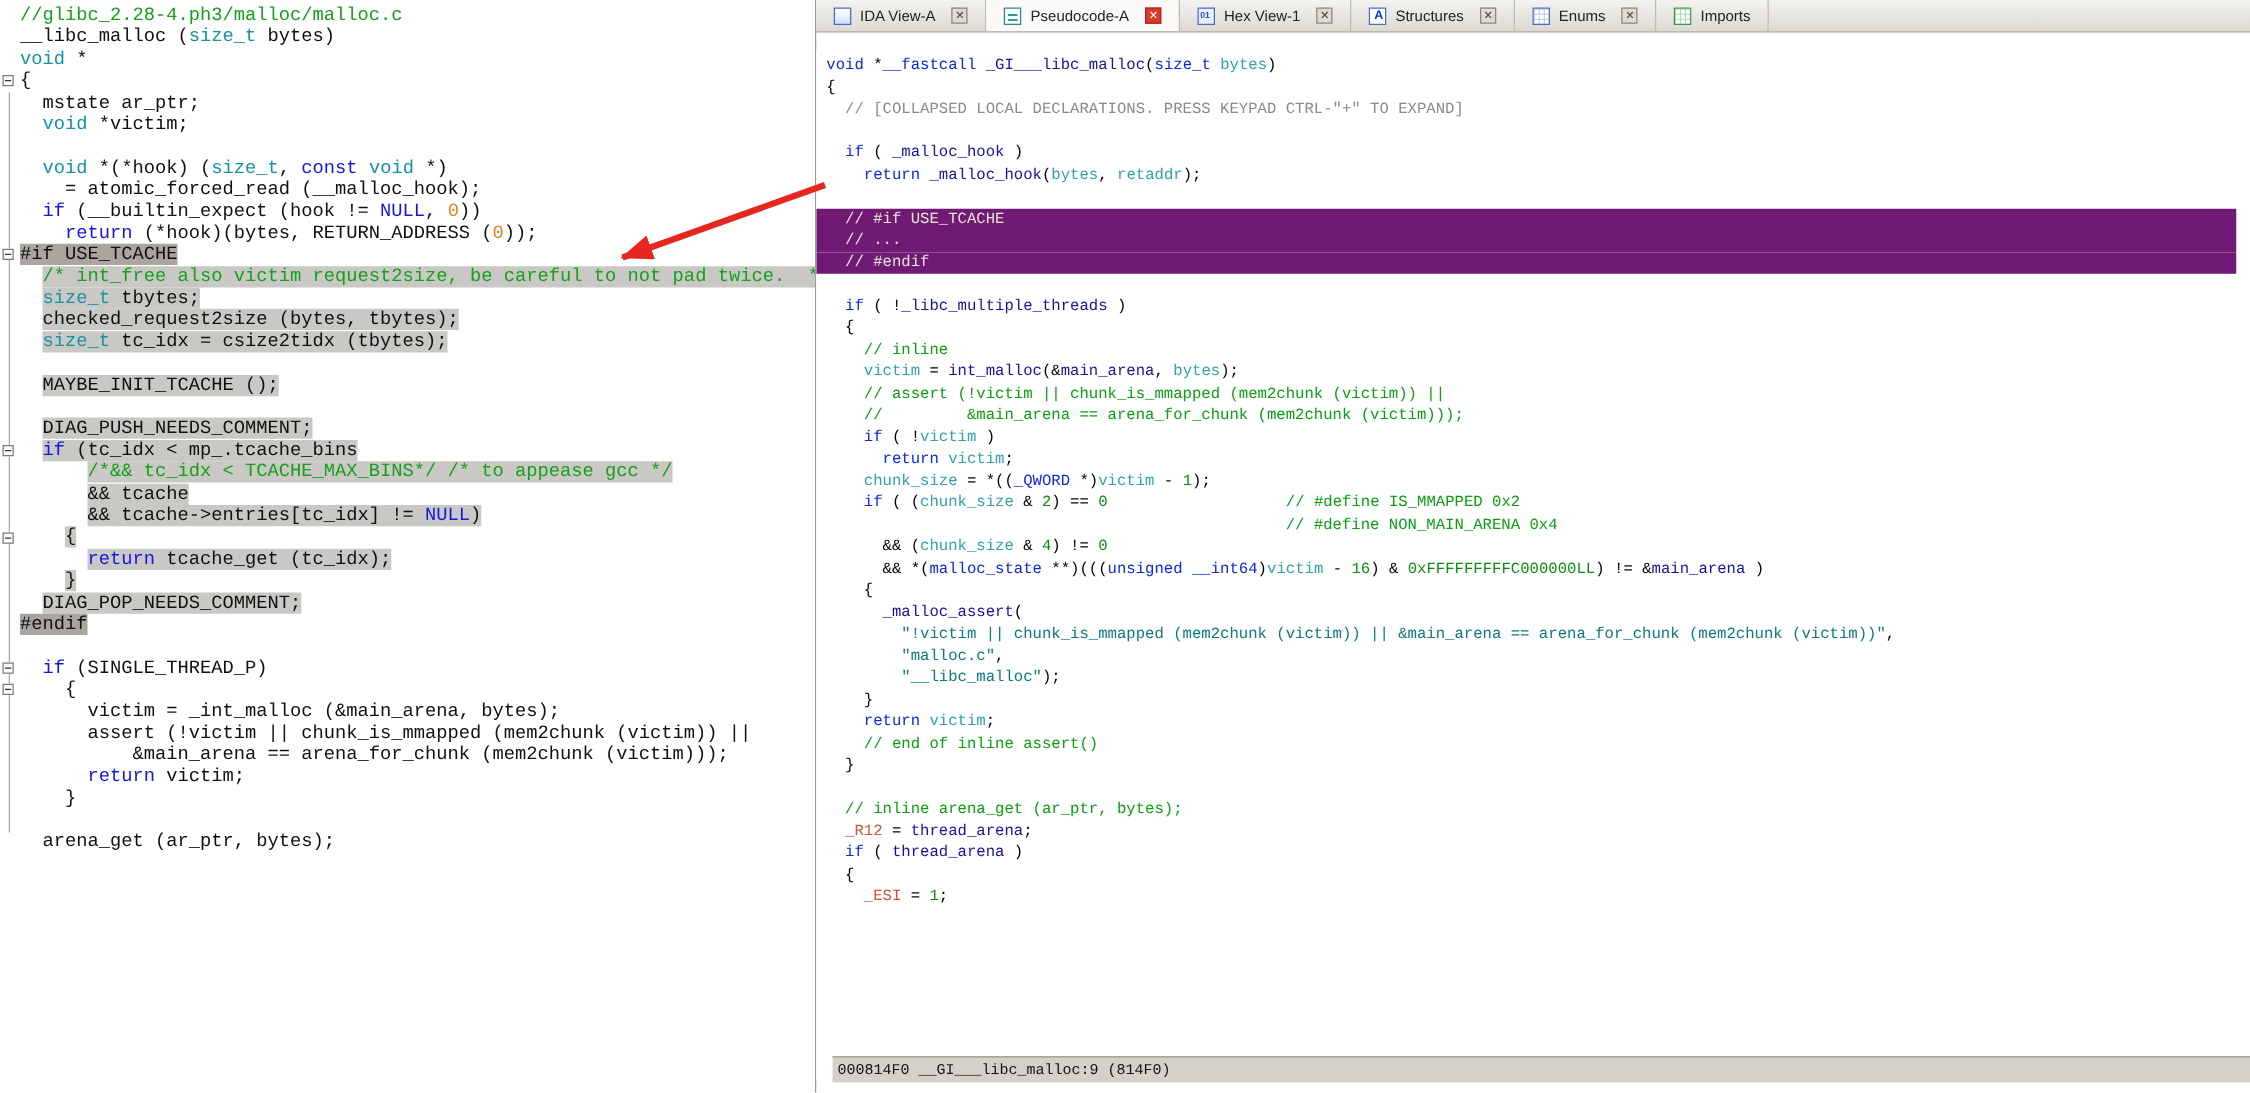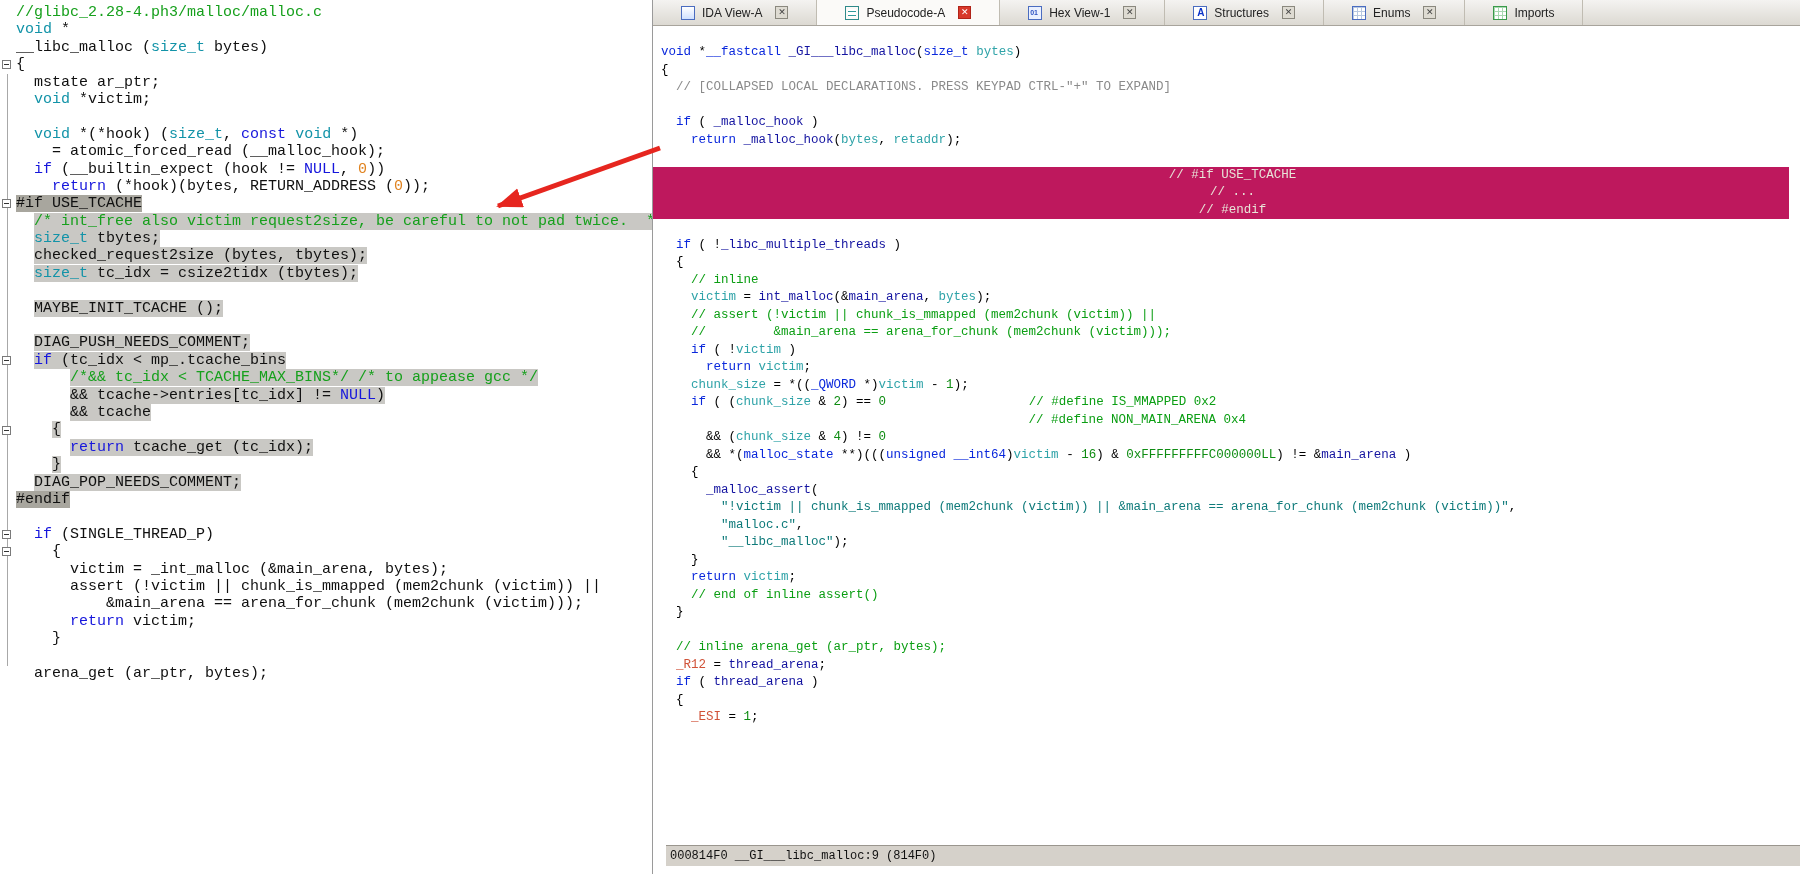--- a/index.html
+++ b/index.html
@@ -22,21 +22,21 @@
   .src-code .cmt{color:#16a01c}
   .src-code .num{color:#e0821e}
   .src-code .hl1{background:#a8a69e;}
   .src-code .hl2{background:#c9c8c4;}
 
   
   .ida-pane{position:absolute;left:652px;top:0;width:1148px;height:874px;background:#fff;
             border-left:1px solid #9a9a9a;box-sizing:border-box;}
   .tabbar{position:absolute;left:0;top:0;right:0;height:25px;display:flex;align-items:stretch;
           background:linear-gradient(#f4f3f1,#dcd9d2);border-bottom:1px solid #a8a49c;overflow:hidden;}
-  .tab{display:flex;align-items:center;gap:7px;padding:0 28px;border-right:1px solid #c0bcb2;
+  .tab{display:flex;align-items:center;gap:7px;padding:0 14px;border-right:1px solid #c0bcb2;
        font-size:12px;color:#222;white-space:nowrap;cursor:default;}
   .tab.active{background:#fbfaf8;}
   .tab-icon{width:14px;height:14px;box-sizing:border-box;display:inline-block;}
   .i-idaview{border:1px solid #4a6cc0;background:linear-gradient(#ffffff,#cfe0ff);}
   .i-pseudo{border:1px solid #2f8a8a;background:#fff;padding:2px;background-clip:content-box;
             background-image:repeating-linear-gradient(to bottom,#2f9a9a 0,#2f9a9a 1.5px,transparent 1.5px,transparent 4px);}
   .i-hex{border:1px solid #4a6cc0;background:#eaf0ff;position:relative;}
   .i-hex::after{content:"01";position:absolute;left:1px;top:1px;font-size:7px;line-height:10px;color:#2a50c0;font-weight:bold;}
   .i-struct{border:1px solid #4a6cc0;background:#fff;position:relative;}
   .i-struct::after{content:"A";position:absolute;left:3px;top:0;font-size:10px;line-height:12px;color:#0a32c8;font-weight:bold;}
@@ -56,21 +56,21 @@
   .pc-code .cl{white-space:pre;height:17.5px;line-height:17.5px;}
   .pc-code .pln{color:#000}
   .pc-code .kw{color:#0a28dc}
   .pc-code .loc{color:#2fa3a8}
   .pc-code .glb{color:#1414a0}
   .pc-code .cmt{color:#0b9e13}
   .pc-code .gray{color:#8a8a8a}
   .pc-code .num{color:#0e8c12}
   .pc-code .str{color:#0e7a7a}
   .pc-code .reg{color:#d05238}
-  .pc-code .cl.band{background:#be185d;margin-left:-8px;padding-left:8px;text-align:center;}
+  .pc-code .cl.band{background:#701a75;margin-left:-8px;padding-left:8px;}
   .pc-code .cl.band .cmt{color:#e8e4d8;}
 
   .statusbar{position:absolute;left:13px;top:845px;right:0;height:21px;background:#d5d1ca;
              border-top:1px solid #9a968e;display:flex;align-items:center;padding-left:4px;box-sizing:border-box;
              font-family:"Liberation Mono","DejaVu Sans Mono",monospace;font-size:12px;color:#111;}
 
   .arrow-overlay{position:absolute;left:0;top:0;width:1800px;height:874px;pointer-events:none;z-index:50;}
 </style>
 </head>
 <body>
@@ -80,43 +80,43 @@
     <div class="gutline"></div>
   <span class="fold" style="top: 60.2px;"></span>
       <span class="fold" style="top: 199.4px;"></span>
       <span class="fold" style="top: 356px;"></span>
       <span class="fold" style="top: 425.6px;"></span>
       <span class="fold" style="top: 530px;"></span>
       <span class="fold" style="top: 547.4px;"></span>
     </div>
   <div class="src-code src">
       <div class="cl"><span class="cmt">//glibc_2.28-4.ph3/malloc/malloc.c</span></div>
+      <div class="cl"><span class="pln">__libc_malloc (</span><span class="typ">size_t</span><span class="pln"> bytes)</span></div>
       <div class="cl"><span class="typ">void</span><span class="pln"> *</span></div>
-      <div class="cl"><span class="pln">__libc_malloc (</span><span class="typ">size_t</span><span class="pln"> bytes)</span></div>
       <div class="cl"><span class="pln">{</span></div>
       <div class="cl"><span class="pln">  mstate ar_ptr;</span></div>
       <div class="cl"><span class="pln">  </span><span class="typ">void</span><span class="pln"> *victim;</span></div>
       <div class="cl"></div>
       <div class="cl"><span class="pln">  </span><span class="typ">void</span><span class="pln"> *(*hook) (</span><span class="typ">size_t</span><span class="pln">, </span><span class="kw">const</span><span class="pln"> </span><span class="typ">void</span><span class="pln"> *)</span></div>
       <div class="cl"><span class="pln">    = atomic_forced_read (__malloc_hook);</span></div>
       <div class="cl"><span class="pln">  </span><span class="kw">if</span><span class="pln"> (__builtin_expect (hook != </span><span class="kw">NULL</span><span class="pln">, </span><span class="num">0</span><span class="pln">))</span></div>
       <div class="cl"><span class="pln">    </span><span class="kw">return</span><span class="pln"> (*hook)(bytes, RETURN_ADDRESS (</span><span class="num">0</span><span class="pln">));</span></div>
       <div class="cl"><span class="hl1"><span class="pln">#if USE_TCACHE</span></span></div>
       <div class="cl"><span class="pln">  </span><span class="hl2"><span class="pln"></span><span class="cmt">/* int_free also victim request2size, be careful to not pad twice.  */</span></span></div>
       <div class="cl"><span class="pln">  </span><span class="hl2"><span class="pln"></span><span class="typ">size_t</span><span class="pln"> tbytes;</span></span></div>
       <div class="cl"><span class="pln">  </span><span class="hl2"><span class="pln">checked_request2size (bytes, tbytes);</span></span></div>
       <div class="cl"><span class="pln">  </span><span class="hl2"><span class="pln"></span><span class="typ">size_t</span><span class="pln"> tc_idx = csize2tidx (tbytes);</span></span></div>
       <div class="cl"></div>
       <div class="cl"><span class="pln">  </span><span class="hl2"><span class="pln">MAYBE_INIT_TCACHE ();</span></span></div>
       <div class="cl"></div>
       <div class="cl"><span class="pln">  </span><span class="hl2"><span class="pln">DIAG_PUSH_NEEDS_COMMENT;</span></span></div>
       <div class="cl"><span class="pln">  </span><span class="hl2"><span class="pln"></span><span class="kw">if</span><span class="pln"> (tc_idx &lt; mp_.tcache_bins</span></span></div>
       <div class="cl"><span class="pln">      </span><span class="hl2"><span class="pln"></span><span class="cmt">/*&amp;&amp; tc_idx &lt; TCACHE_MAX_BINS*/ /* to appease gcc */</span></span></div>
+      <div class="cl"><span class="pln">      </span><span class="hl2"><span class="pln">&amp;&amp; tcache</span></span></div>
       <div class="cl"><span class="pln">      </span><span class="hl2"><span class="pln">&amp;&amp; tcache-&gt;entries[tc_idx] != </span><span class="kw">NULL</span><span class="pln">)</span></span></div>
-      <div class="cl"><span class="pln">      </span><span class="hl2"><span class="pln">&amp;&amp; tcache</span></span></div>
       <div class="cl"><span class="pln">    </span><span class="hl2"><span class="pln">{</span></span></div>
       <div class="cl"><span class="pln">      </span><span class="hl2"><span class="pln"></span><span class="kw">return</span><span class="pln"> tcache_get (tc_idx);</span></span></div>
       <div class="cl"><span class="pln">    </span><span class="hl2"><span class="pln">}</span></span></div>
       <div class="cl"><span class="pln">  </span><span class="hl2"><span class="pln">DIAG_POP_NEEDS_COMMENT;</span></span></div>
       <div class="cl"><span class="hl1"><span class="pln">#endif</span></span></div>
       <div class="cl"></div>
       <div class="cl"><span class="pln">  </span><span class="kw">if</span><span class="pln"> (SINGLE_THREAD_P)</span></div>
       <div class="cl"><span class="pln">    {</span></div>
       <div class="cl"><span class="pln">      victim = _int_malloc (&amp;main_arena, bytes);</span></div>
       <div class="cl"><span class="pln">      assert (!victim || chunk_is_mmapped (mem2chunk (victim)) ||</span></div>

